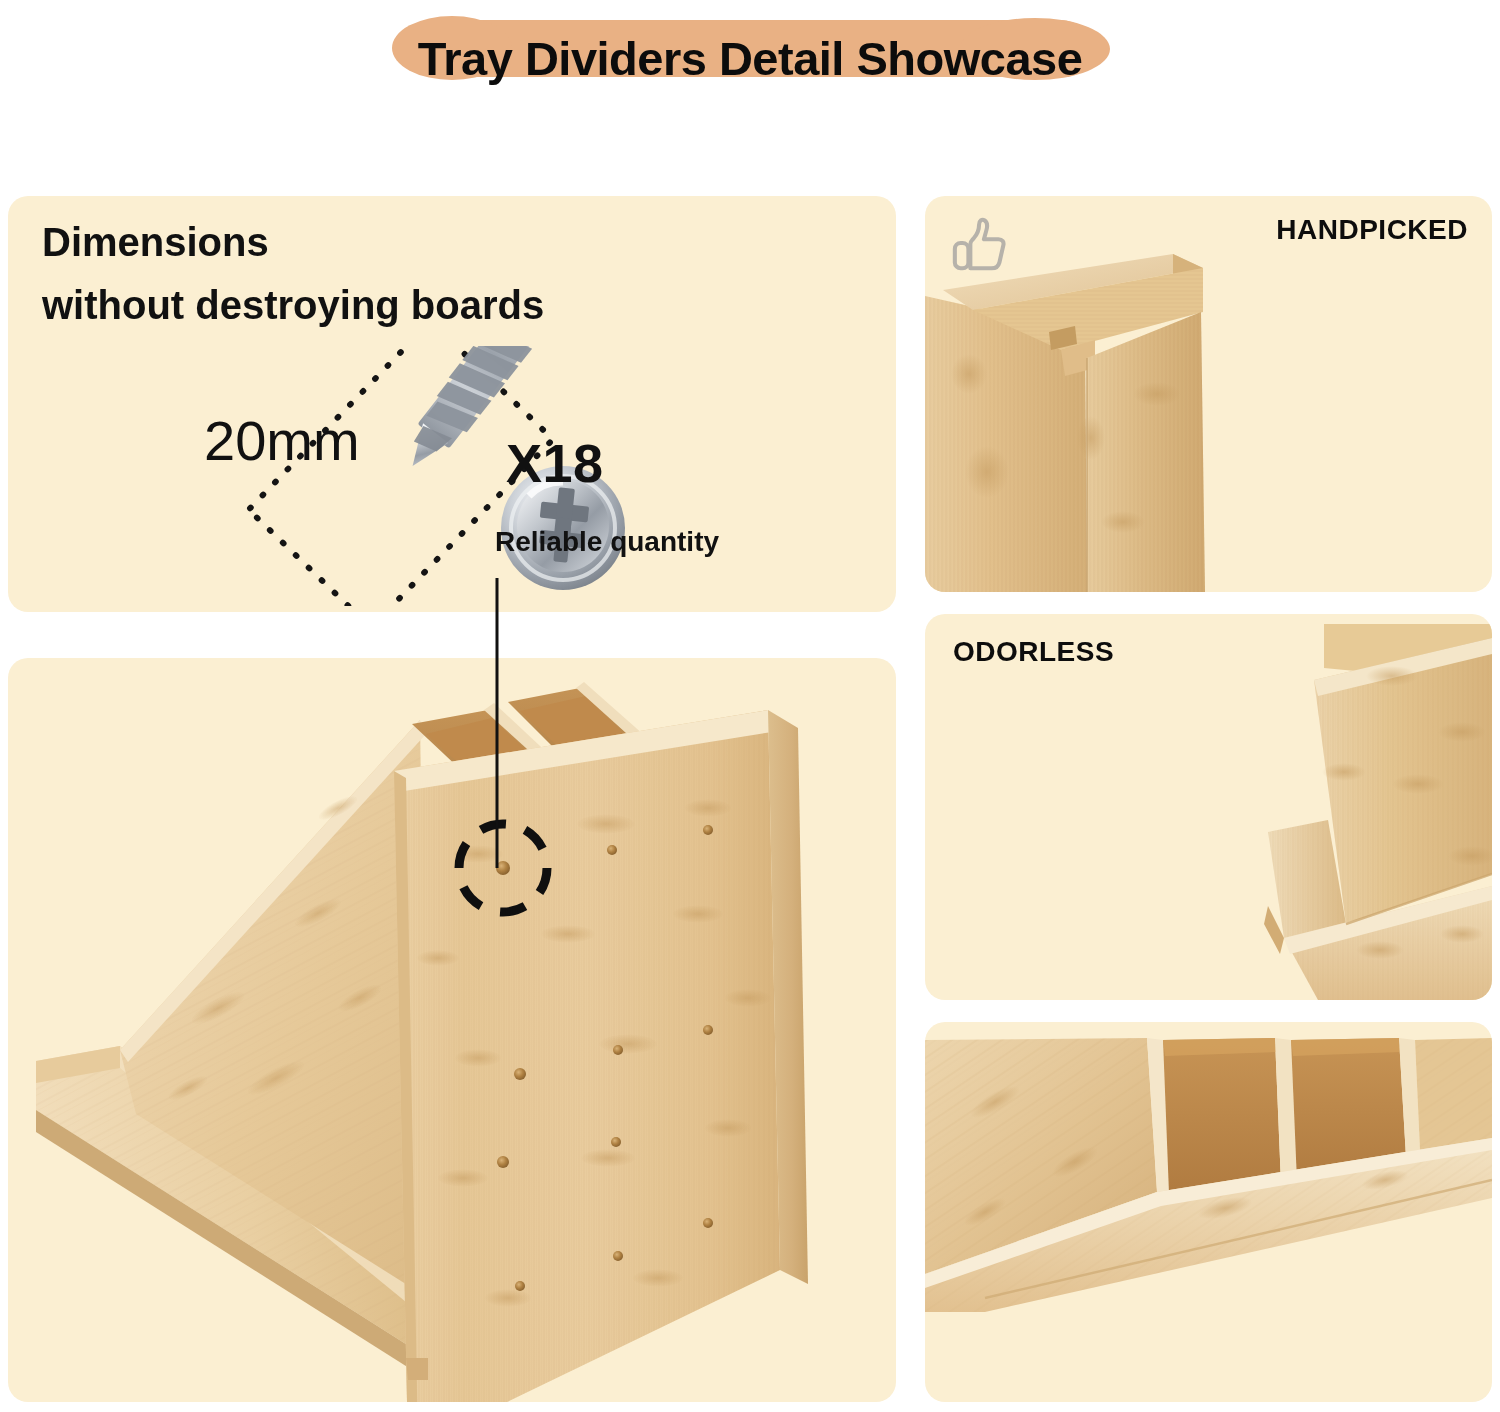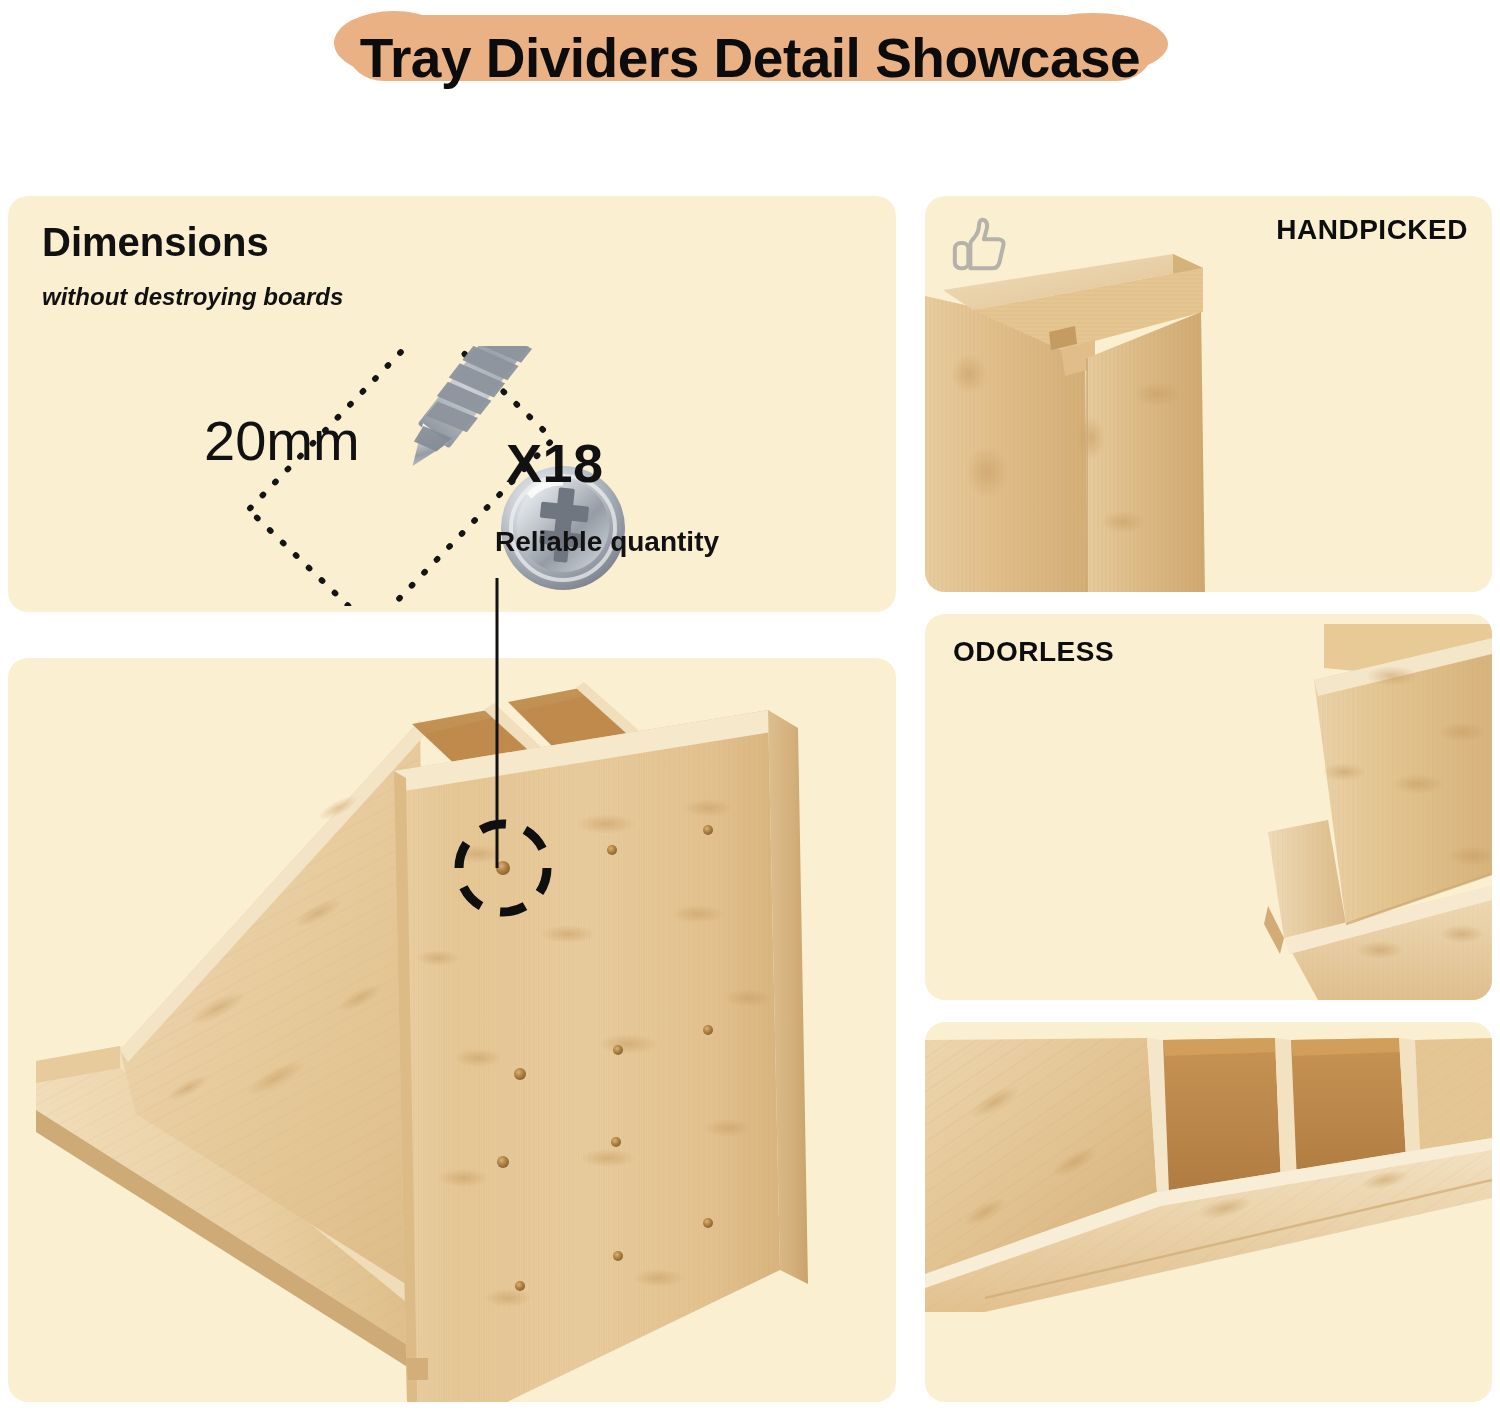--- a/index.html
+++ b/index.html
@@ -42,21 +42,21 @@
     content: "";
     position: absolute;
     background: #E9B184;
     border-radius: 50%;
   }
   .title-hl::before { left: -14px; top: -4px; width: 120px; height: 64px; }
   .title-hl::after  { right: -16px; top: -2px; width: 150px; height: 62px; }
   #page-title {
     position: relative;
     z-index: 2;
-    font-size: 55px;
+    font-size: 47px;
     font-weight: bold;
     letter-spacing: -0.5px;
     color: #0c0c0c;
     white-space: nowrap;
     font-family: "Liberation Sans", sans-serif;
     margin-top: 20px;
   }
 
   
   .panel {
@@ -67,21 +67,21 @@
   }
 
   
   #panel-dimensions { left: 8px; top: 196px; width: 888px; height: 416px; }
   #dim-heading-1 {
     position: absolute; left: 34px; top: 24px;
     font-size: 40px; font-weight: bold; color: #111; white-space: nowrap;
   }
   #dim-heading-2 {
     position: absolute; left: 34px; top: 87px;
-    font-size: 24px; font-weight: bold; color: #111; white-space: nowrap; font-style: italic;
+    font-size: 40px; font-weight: bold; color: #111; white-space: nowrap;
   }
   #screw-figure { position: absolute; left: 150px; top: 150px; width: 740px; height: 260px; }
   #x18-label {
     position: absolute; left: 498px; top: 236px;
     font-size: 54px; font-weight: bold; color: #111; letter-spacing: 0.5px; text-align: right;
   }
   #reliable-label {
     position: absolute; left: 487px; top: 330px;
     font-size: 28px; font-weight: bold; color: #111; white-space: nowrap;
   }

